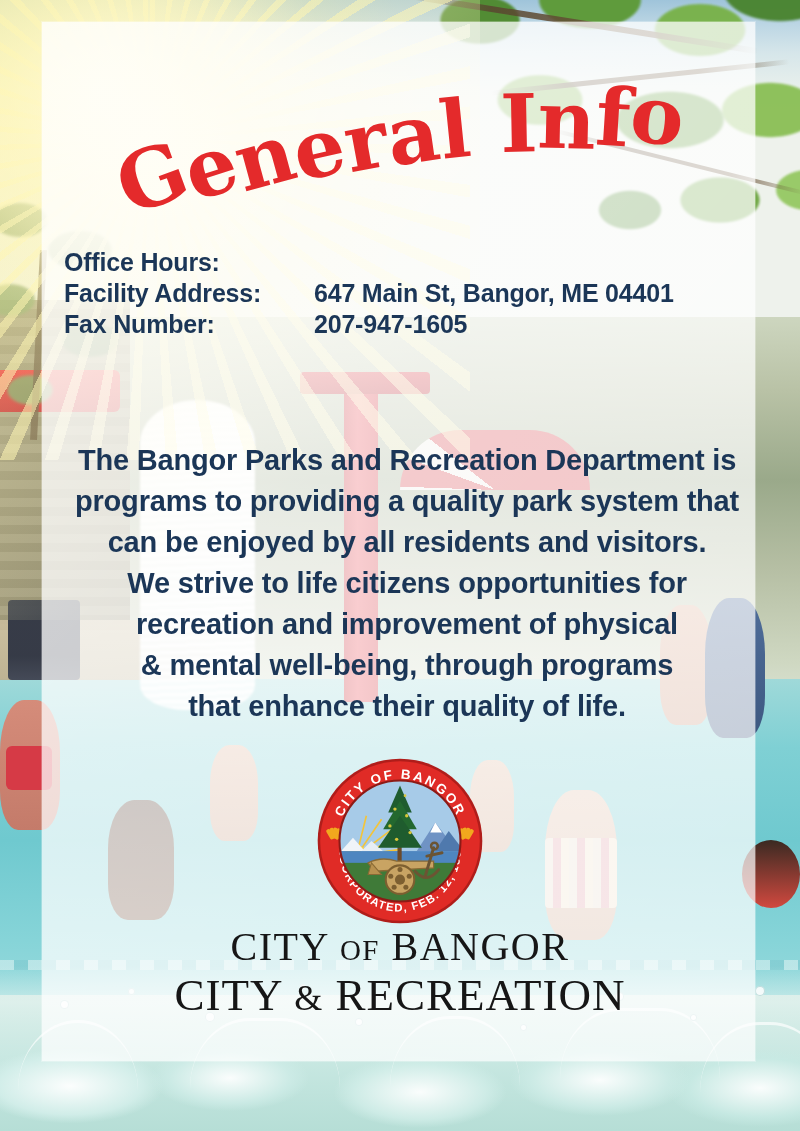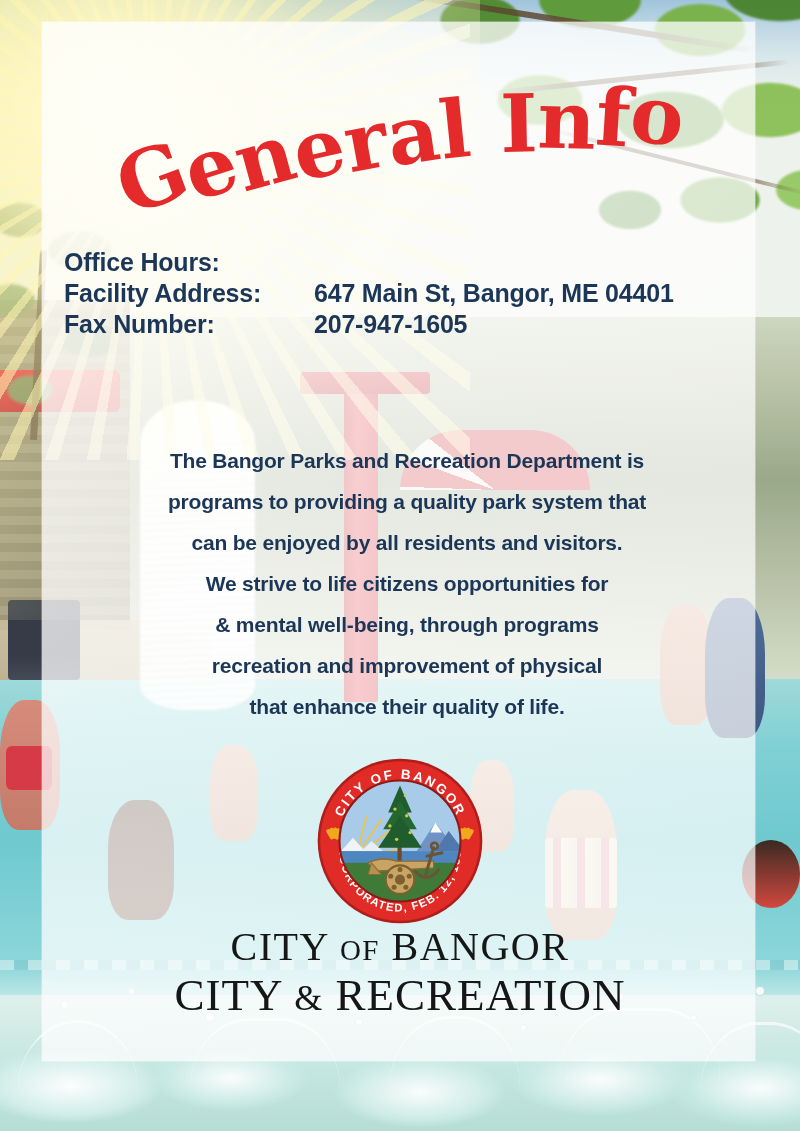--- a/index.html
+++ b/index.html
@@ -233,21 +233,21 @@
     color:#1b3657;
     letter-spacing:-.2px;
   }
   .info-label{width:250px;flex:0 0 250px;}
   .info-value{flex:1;}
 
   
   .mission{
     position:absolute;left:62px;top:440px;width:690px;
     text-align:center;
-    font-size:21px;
+    font-size:29px;
     font-weight:bold;
     line-height:41px;
     color:#1b3657;
     letter-spacing:-.2px;
   }
   .mission .ln{display:block;white-space:nowrap;}
 
   
   .seal-wrap{position:absolute;left:0;top:757px;width:800px;text-align:center;}
   .seal{display:inline-block;}
@@ -347,22 +347,22 @@
         <div class="info-label">Fax Number:</div>
         <div class="info-value">207-947-1605</div>
       </div>
     </div>
 
     <div class="mission">
       <span class="ln">The Bangor Parks and Recreation Department is</span>
       <span class="ln">programs to providing a quality park system that</span>
       <span class="ln">can be enjoyed by all residents and visitors.</span>
       <span class="ln">We strive to life citizens opportunities for</span>
+      <span class="ln">recreation and improvement of physical</span>
       <span class="ln">&amp; mental well-being, through programs</span>
-      <span class="ln">recreation and improvement of physical</span>
       <span class="ln">that enhance their quality of life.</span>
     </div>
 
     <div class="seal-wrap">
       <svg class="seal" width="168" height="168" viewBox="0 0 200 200">
         <defs>
           <path id="arcTop" d="M 100,100 m -74,0 a 74,74 0 0 1 148,0" fill="none"></path>
           <path id="arcBot" d="M 28,112 a 72,72 0 0 0 144,0" fill="none"></path>
           <clipPath id="innerClip">
               <circle cx="100" cy="100" r="72"></circle>

